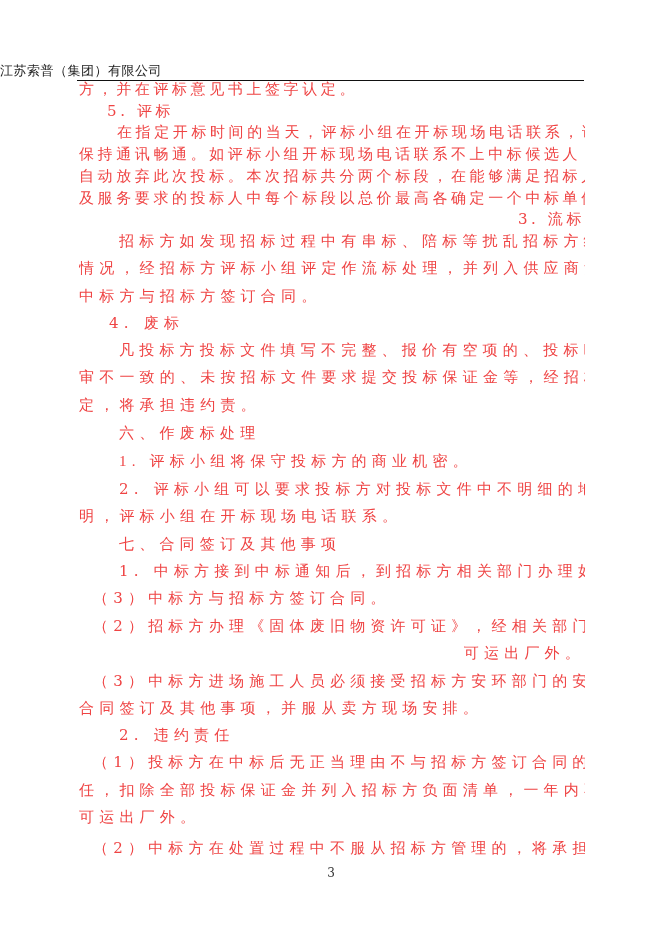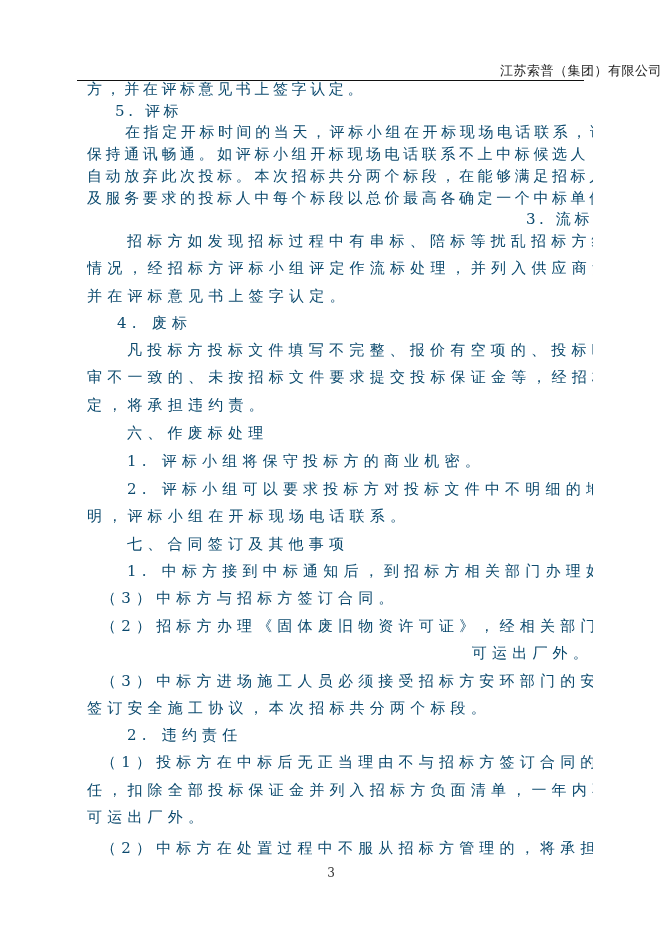--- a/index.html
+++ b/index.html
@@ -1,24 +1,24 @@
 <!DOCTYPE html>
 <html><head>
 <meta charset="utf-8">
 <style>
   html, body { margin: 0; padding: 0; background: #ffffff; }
   body { width: 662px; height: 936px; position: relative; overflow: hidden;
          font-family: "DejaVu Serif", "Liberation Serif", serif; color: #1a1a1a; }
   .page { position: absolute; left: 0; top: 0; width: 662px; height: 936px; background: #fff; }
-  .header-title { position: absolute; left: 0; width: 662px; top: 62px; text-align: right;
+  .header-title { position: absolute; left: 0; width: 662px; top: 62px; text-align: left;
                   font-size: 13px; color: #222; letter-spacing: 0.5px; }
   .header-rule { position: absolute; left: 77px; width: 507px; top: 80px; height: 0;
                  border-top: 1.3px solid #111; }
   .line { position: absolute; left: 79px; width: 506px; font-size: 15px; line-height: 20px;
-          white-space: nowrap; overflow: hidden; color: #0c4a6e; margin-left: 8px; }
+          white-space: nowrap; overflow: hidden; color: #ef4444; }
   .dense { letter-spacing: 3.6px; }
   .loose { letter-spacing: 5.2px; }
   .page-number { position: absolute; left: 0; width: 662px; top: 866px; text-align: center;
                  font-size: 12px; color: #333; }
 </style>
 </head>
 <body>
 
 <div class="page">
   <div class="header-title">江苏索普（集团）有限公司</div>
@@ -27,36 +27,36 @@
   <div id="body-lines">
       <div class="line dense" style="top: 79px; left: 79px; width: 506px;">方，并在评标意见书上签字认定。</div>
       <div class="line dense" style="top: 101px; left: 107px; width: 478px;">5. 评标</div>
       <div class="line dense" style="top: 122px; left: 117px; width: 468px;">在指定开标时间的当天，评标小组在开标现场电话联系，请各投标人</div>
       <div class="line dense" style="top: 144px; left: 79px; width: 506px;">保持通讯畅通。如评标小组开标现场电话联系不上中标候选人，否则视为</div>
       <div class="line dense" style="top: 166px; left: 79px; width: 506px;">自动放弃此次投标。本次招标共分两个标段，在能够满足招标人技术要求</div>
       <div class="line dense" style="top: 188px; left: 79px; width: 506px;">及服务要求的投标人中每个标段以总价最高各确定一个中标单位。</div>
       <div class="line dense" style="top: 209px; left: 103px; width: 482px; text-align: right;">3. 流标</div>
       <div class="line loose" style="top: 231px; left: 119px; width: 466px;">招标方如发现招标过程中有串标、陪标等扰乱招标方经营秩序的恶劣</div>
       <div class="line loose" style="top: 258px; left: 79px; width: 506px;">情况，经招标方评标小组评定作流标处理，并列入供应商负面清单，一年</div>
-      <div class="line loose" style="top: 286px; left: 79px; width: 506px;">并在评标意见书上签字认定。</div>
+      <div class="line loose" style="top: 286px; left: 79px; width: 506px;">中标方与招标方签订合同。</div>
       <div class="line loose" style="top: 313px; left: 109px; width: 476px;">4. 废标</div>
       <div class="line loose" style="top: 340px; left: 119px; width: 466px;">凡投标方投标文件填写不完整、报价有空项的、投标时名称与资格初</div>
       <div class="line loose" style="top: 367px; left: 79px; width: 506px;">审不一致的、未按招标文件要求提交投标保证金等，经招标方评标小组评</div>
       <div class="line loose" style="top: 395px; left: 79px; width: 506px;">定，将承担违约责。</div>
       <div class="line loose" style="top: 423px; left: 119px; width: 466px;">六、作废标处理</div>
-      <div class="line loose" style="top: 451px; left: 119px; width: 466px;">1. 评标小组将保守投标方的商业机密。</div>
+      <div class="line loose" style="top: 451px; left: 119px; width: 466px; font-family: Liberation Serif, serif;">1. 评标小组将保守投标方的商业机密。</div>
       <div class="line loose" style="top: 479px; left: 119px; width: 466px;">2. 评标小组可以要求投标方对投标文件中不明细的地方进行必要的说</div>
       <div class="line loose" style="top: 506px; left: 79px; width: 506px;">明，评标小组在开标现场电话联系。</div>
       <div class="line loose" style="top: 534px; left: 119px; width: 466px;">七、合同签订及其他事项</div>
       <div class="line loose" style="top: 561px; left: 119px; width: 466px;">1. 中标方接到中标通知后，到招标方相关部门办理如下事宜：</div>
       <div class="line loose" style="top: 588px; left: 93px; width: 492px;">（3）中标方与招标方签订合同。</div>
       <div class="line loose" style="top: 616px; left: 93px; width: 492px;">（2）招标方办理《固体废旧物资许可证》，经相关部门签字盖章后，方</div>
       <div class="line loose" style="top: 643px; left: 79px; width: 506px; text-align: right;">可运出厂外。</div>
       <div class="line loose" style="top: 671px; left: 93px; width: 492px;">（3）中标方进场施工人员必须接受招标方安环部门的安全教育培训，并</div>
-      <div class="line loose" style="top: 698px; left: 79px; width: 506px;">签订安全施工协议，本次招标共分两个标段。</div>
+      <div class="line loose" style="top: 698px; left: 79px; width: 506px;">合同签订及其他事项，并服从卖方现场安排。</div>
       <div class="line loose" style="top: 725px; left: 119px; width: 466px;">2. 违约责任</div>
       <div class="line loose" style="top: 752px; left: 93px; width: 492px;">（1）投标方在中标后无正当理由不与招标方签订合同的，将承担违约责</div>
       <div class="line loose" style="top: 780px; left: 79px; width: 506px;">任，扣除全部投标保证金并列入招标方负面清单，一年内不再参与招标方</div>
       <div class="line loose" style="top: 807px; left: 79px; width: 506px;">可运出厂外。</div>
       <div class="line loose" style="top: 838px; left: 93px; width: 492px;">（2）中标方在处置过程中不服从招标方管理的，将承担违约责任，扣除</div>
     </div>
 
   <div class="page-number">3</div>
 </div>
 

